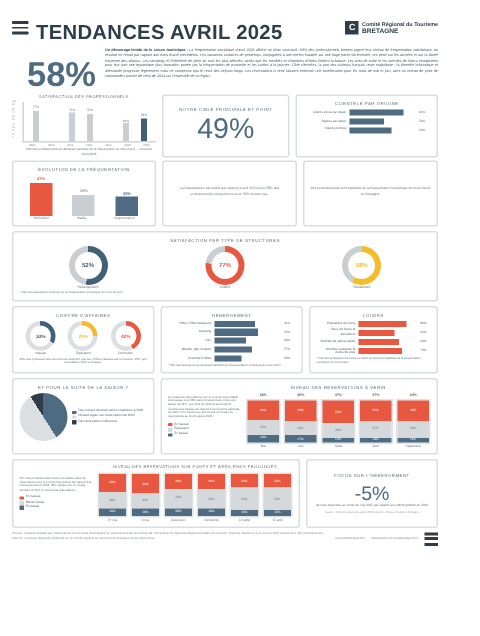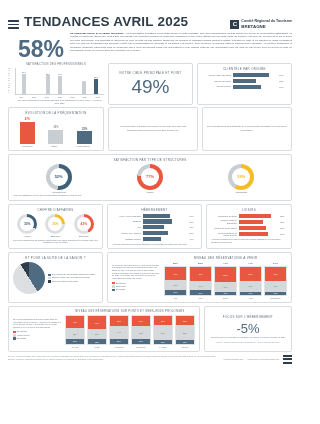--- a/index.html
+++ b/index.html
@@ -1,20 +1,20 @@
 <!DOCTYPE html>
 <html lang="fr"><head>
 <meta charset="utf-8">
 <style>
   html,body{margin:0;padding:0;background:#ffffff;}
   body{width:300px;height:424px;overflow:hidden;font-family:"Liberation Sans",sans-serif;color:#3d4a55;}
   .page{position:relative;width:300px;height:424px;background:#ffffff;}
 
   
-  .header{display:flex;align-items:flex-end;padding:14px 8px 2px 8px;}
+  .header{display:flex;align-items:flex-start;padding:14px 8px 2px 8px;}
   .burger{display:flex;flex-direction:column;justify-content:space-between;width:11px;height:9px;margin-right:5px;}
   .burger i{display:block;height:1.8px;background:#2e3d49;border-radius:.5px;}
   .title{font-size:13.5px;font-weight:700;letter-spacing:.2px;color:#2e3d49;white-space:nowrap;}
   .brandbox{margin-left:auto;display:flex;align-items:center;gap:2px;}
   .brand-sq{width:9px;height:9px;background:#2e3d49;color:#fff;font-size:6px;display:flex;align-items:center;justify-content:center;font-weight:700;}
   .brand-tx{font-size:3.6px;line-height:1.25;color:#2e3d49;font-weight:700;text-align:left;}
   .brand-tx b{font-size:4.4px;display:block;}
 
   
   .intro{display:flex;padding:1px 8px 0 8px;gap:6px;align-items:flex-start;}

